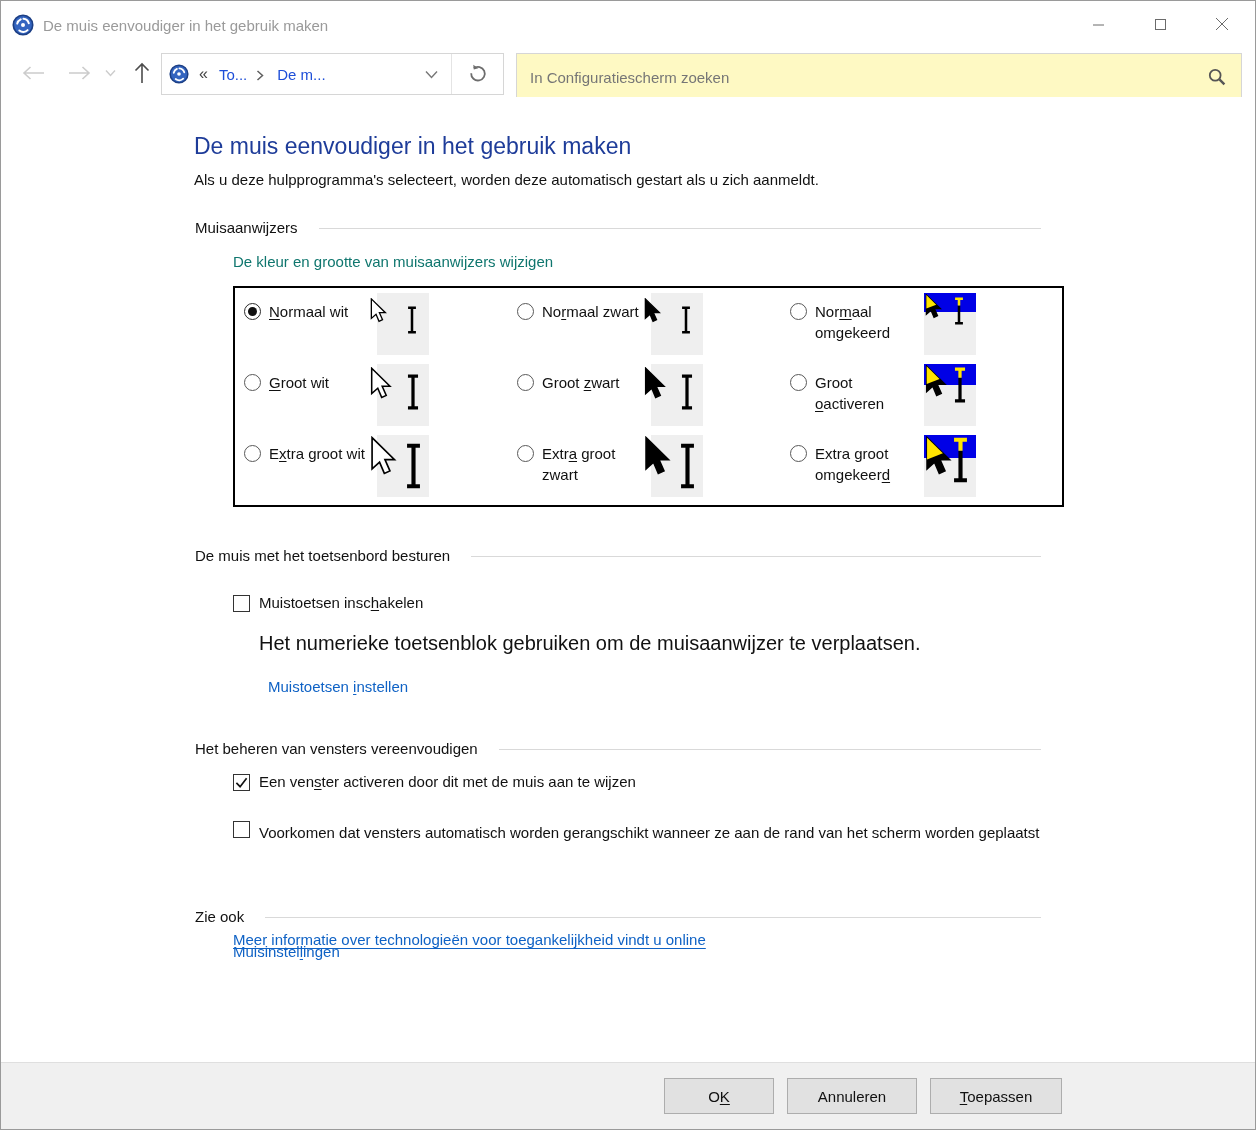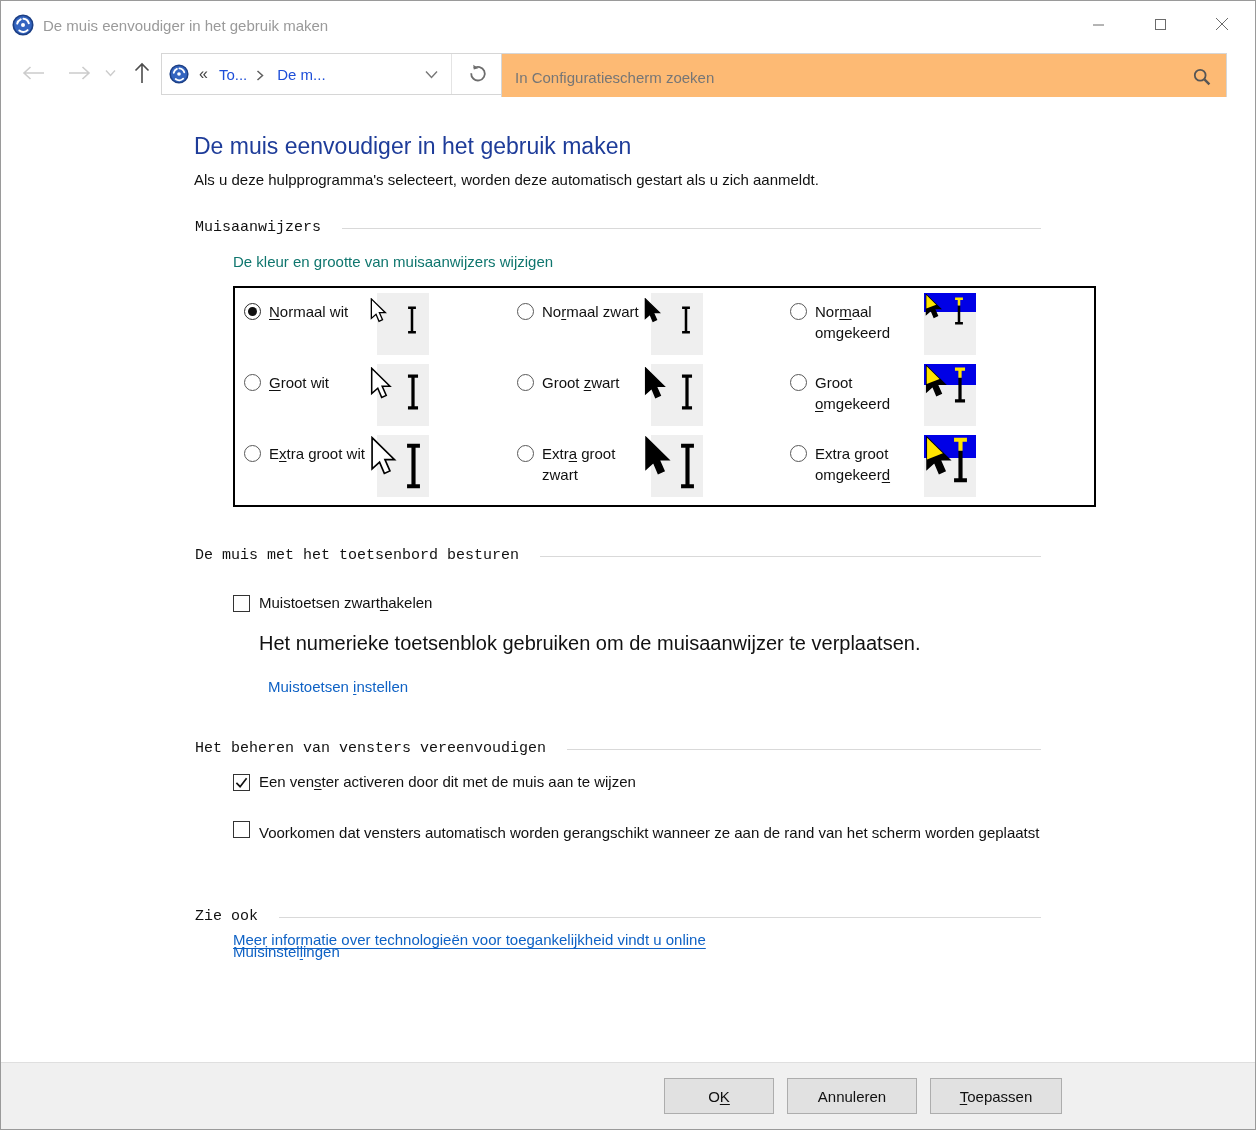--- a/index.html
+++ b/index.html
@@ -20,35 +20,35 @@
   .nav-chevron{left:98px;width:22px;}
   .nav-up{left:124px;width:34px;}
   .addressbar{position:absolute;left:160px;top:4px;width:343px;height:42px;border:1px solid #d6d6d6;background:#fff;display:flex;align-items:center;box-sizing:border-box;}
   .bc-icon{margin-left:7px;flex:none;display:flex;}
   .bc-overflow{margin-left:10px;font-size:16px;color:#444;}
   .bc-item{margin-left:11px;font-size:15px;color:#1d4ed8;white-space:nowrap;cursor:default;}
   .bc-sep{margin:2px 2px 0 9px;display:flex;}
   .bc-dropdown{margin-left:auto;margin-right:13px;display:flex;background:none;border:none;padding:0;}
   .ab-divider{width:1px;height:40px;background:#e4e4e4;flex:none;}
   .refresh-btn{width:51px;height:40px;display:flex;align-items:center;justify-content:center;background:none;border:none;padding:0;flex:none;}
-  .searchbox{position:absolute;left:500px;top:4px;width:726px;height:48px;border:1px solid #d6d6d6;background:#fdba74;display:flex;align-items:center;box-sizing:border-box;}
+  .searchbox{position:absolute;left:515px;top:4px;width:726px;height:48px;border:1px solid #d6d6d6;background:#fef9c3;display:flex;align-items:center;box-sizing:border-box;}
   .searchbox input{flex:1;border:none;outline:none;font-size:15px;font-family:inherit;padding:0 0 0 13px;color:#333;background:transparent;}
   .searchbox input::placeholder{color:#767676;}
   .search-glyph{margin-right:15px;display:flex;}
 
   
   .content{position:absolute;top:96px;left:0;right:0;height:967px;background:#fff;}
   .page-title{position:absolute;left:193px;top:36px;margin:0;font-size:23px;font-weight:400;color:#1e3c99;}
   .subtitle{position:absolute;left:193px;top:74px;font-size:15px;color:#111;}
-  .sect{position:absolute;left:194px;width:846px;display:flex;align-items:center;gap:21px;font-size:15px;color:#111;font-family:Liberation Mono, monospace;}
+  .sect{position:absolute;left:194px;width:846px;display:flex;align-items:center;gap:21px;font-size:15px;color:#111;}
   .sect .line{flex:1;height:1px;background:#d9d9d9;margin-top:2px;}
   .intro{position:absolute;left:232px;top:156px;font-size:15px;color:#0f766e;}
 
   
-  .pgrid{position:absolute;left:232px;top:189px;width:827px;height:217px;border:2px solid #000;padding-left:32px;}
+  .pgrid{position:absolute;left:232px;top:189px;width:827px;height:217px;border:2px solid #000;}
   .popt{position:absolute;display:flex;gap:8px;align-items:flex-start;}
   .popt.c1{left:9px}.popt.c2{left:282px}.popt.c3{left:555px}
   .popt.r1{top:13px}.popt.r2{top:84px}.popt.r3{top:155px}
   .radio{width:17px;height:17px;border-radius:50%;border:1px solid #595959;background:#fff;flex:none;margin-top:2px;position:relative;box-sizing:border-box;}
   .radio.checked{border-color:#2b2b2b;}
   .radio.checked::after{content:"";position:absolute;inset:3px;border-radius:50%;background:#101010;}
   .plabel{font-size:15px;line-height:21px;max-width:103px;color:#111;}
   .ak{text-decoration:underline;text-underline-offset:2px;}
   .preview{position:absolute;width:52px;height:62px;background:#efefef;}
   .preview.p1{left:142px}.preview.p2{left:416px}.preview.p3{left:689px}
@@ -251,21 +251,21 @@
       <div class="preview p2 r2 l blk">
         <svg class="cursor-arrow" width="22" height="34" viewBox="0 0 13 20">
             <polygon points="1,0.7 11.8,11.3 7.2,11.3 9.6,16.7 6.9,17.9 4.6,12.5 1,15.7" fill="#000" stroke="#000" stroke-width="0.9"></polygon>
           </svg>
         <svg class="cursor-ibeam" width="18" height="36" viewBox="0 0 10 20">
             <path d="M2.2 1.2 H7.8 M5 1.2 V18.8 M2.2 18.8 H7.8" stroke="#000" stroke-width="1.8" fill="none"></path>
           </svg>
       </div>
       <div class="popt c3 r2">
         <span class="radio"></span>
-        <span class="plabel"><span>Groot </span><span class="ak">o</span><span>mgekeerd</span></span>
+        <span class="plabel"><span>Groot </span><span class="ak">o</span><span>activeren</span></span>
       </div>
       <div class="preview p3 r2 l inv">
         <span class="band"></span>
         <svg class="cursor-arrow" width="22" height="34" viewBox="0 0 13 20">
             <polygon points="1,0.7 11.8,11.3 7.2,11.3 9.6,16.7 6.9,17.9 4.6,12.5 1,15.7" fill="#000" stroke="#000" stroke-width="0.9"></polygon>
             <polygon points="1,0.7 8.6,8.2 1,11.2" fill="#ffe400"></polygon>
           </svg>
         <svg class="cursor-ibeam" width="18" height="36" viewBox="0 0 10 20">
             <path d="M5 6 V18.8 M2.2 18.8 H7.8" stroke="#000" stroke-width="1.8" fill="none"></path>
             <path d="M2.2 1.2 H7.8 M5 1.2 V6" stroke="#ffe400" stroke-width="1.8" fill="none"></path>
@@ -312,21 +312,21 @@
           </svg>
       </div>
     </div>
 
     <div class="sect" style="top:450px">
       <span>De muis met het toetsenbord besturen</span>
         <span class="line"></span>
     </div>
     <div class="cbrow" style="top:497px">
       <span class="checkbox"></span>
-      <span><span>Muistoetsen zwart</span><span class="ak">h</span><span>akelen</span></span>
+      <span><span>Muistoetsen insc</span><span class="ak">h</span><span>akelen</span></span>
     </div>
     <div class="desc">Het numerieke toetsenblok gebruiken om de muisaanwijzer te verplaatsen.</div>
     <span class="link" style="left:267px;top:581px"><span>Muistoetsen </span><span class="ak">i</span><span>nstellen</span></span>
 
     <div class="sect" style="top:643px">
       <span>Het beheren van vensters vereenvoudigen</span>
         <span class="line"></span>
     </div>
     <div class="cbrow" style="top:676px">
       <span class="checkbox">

